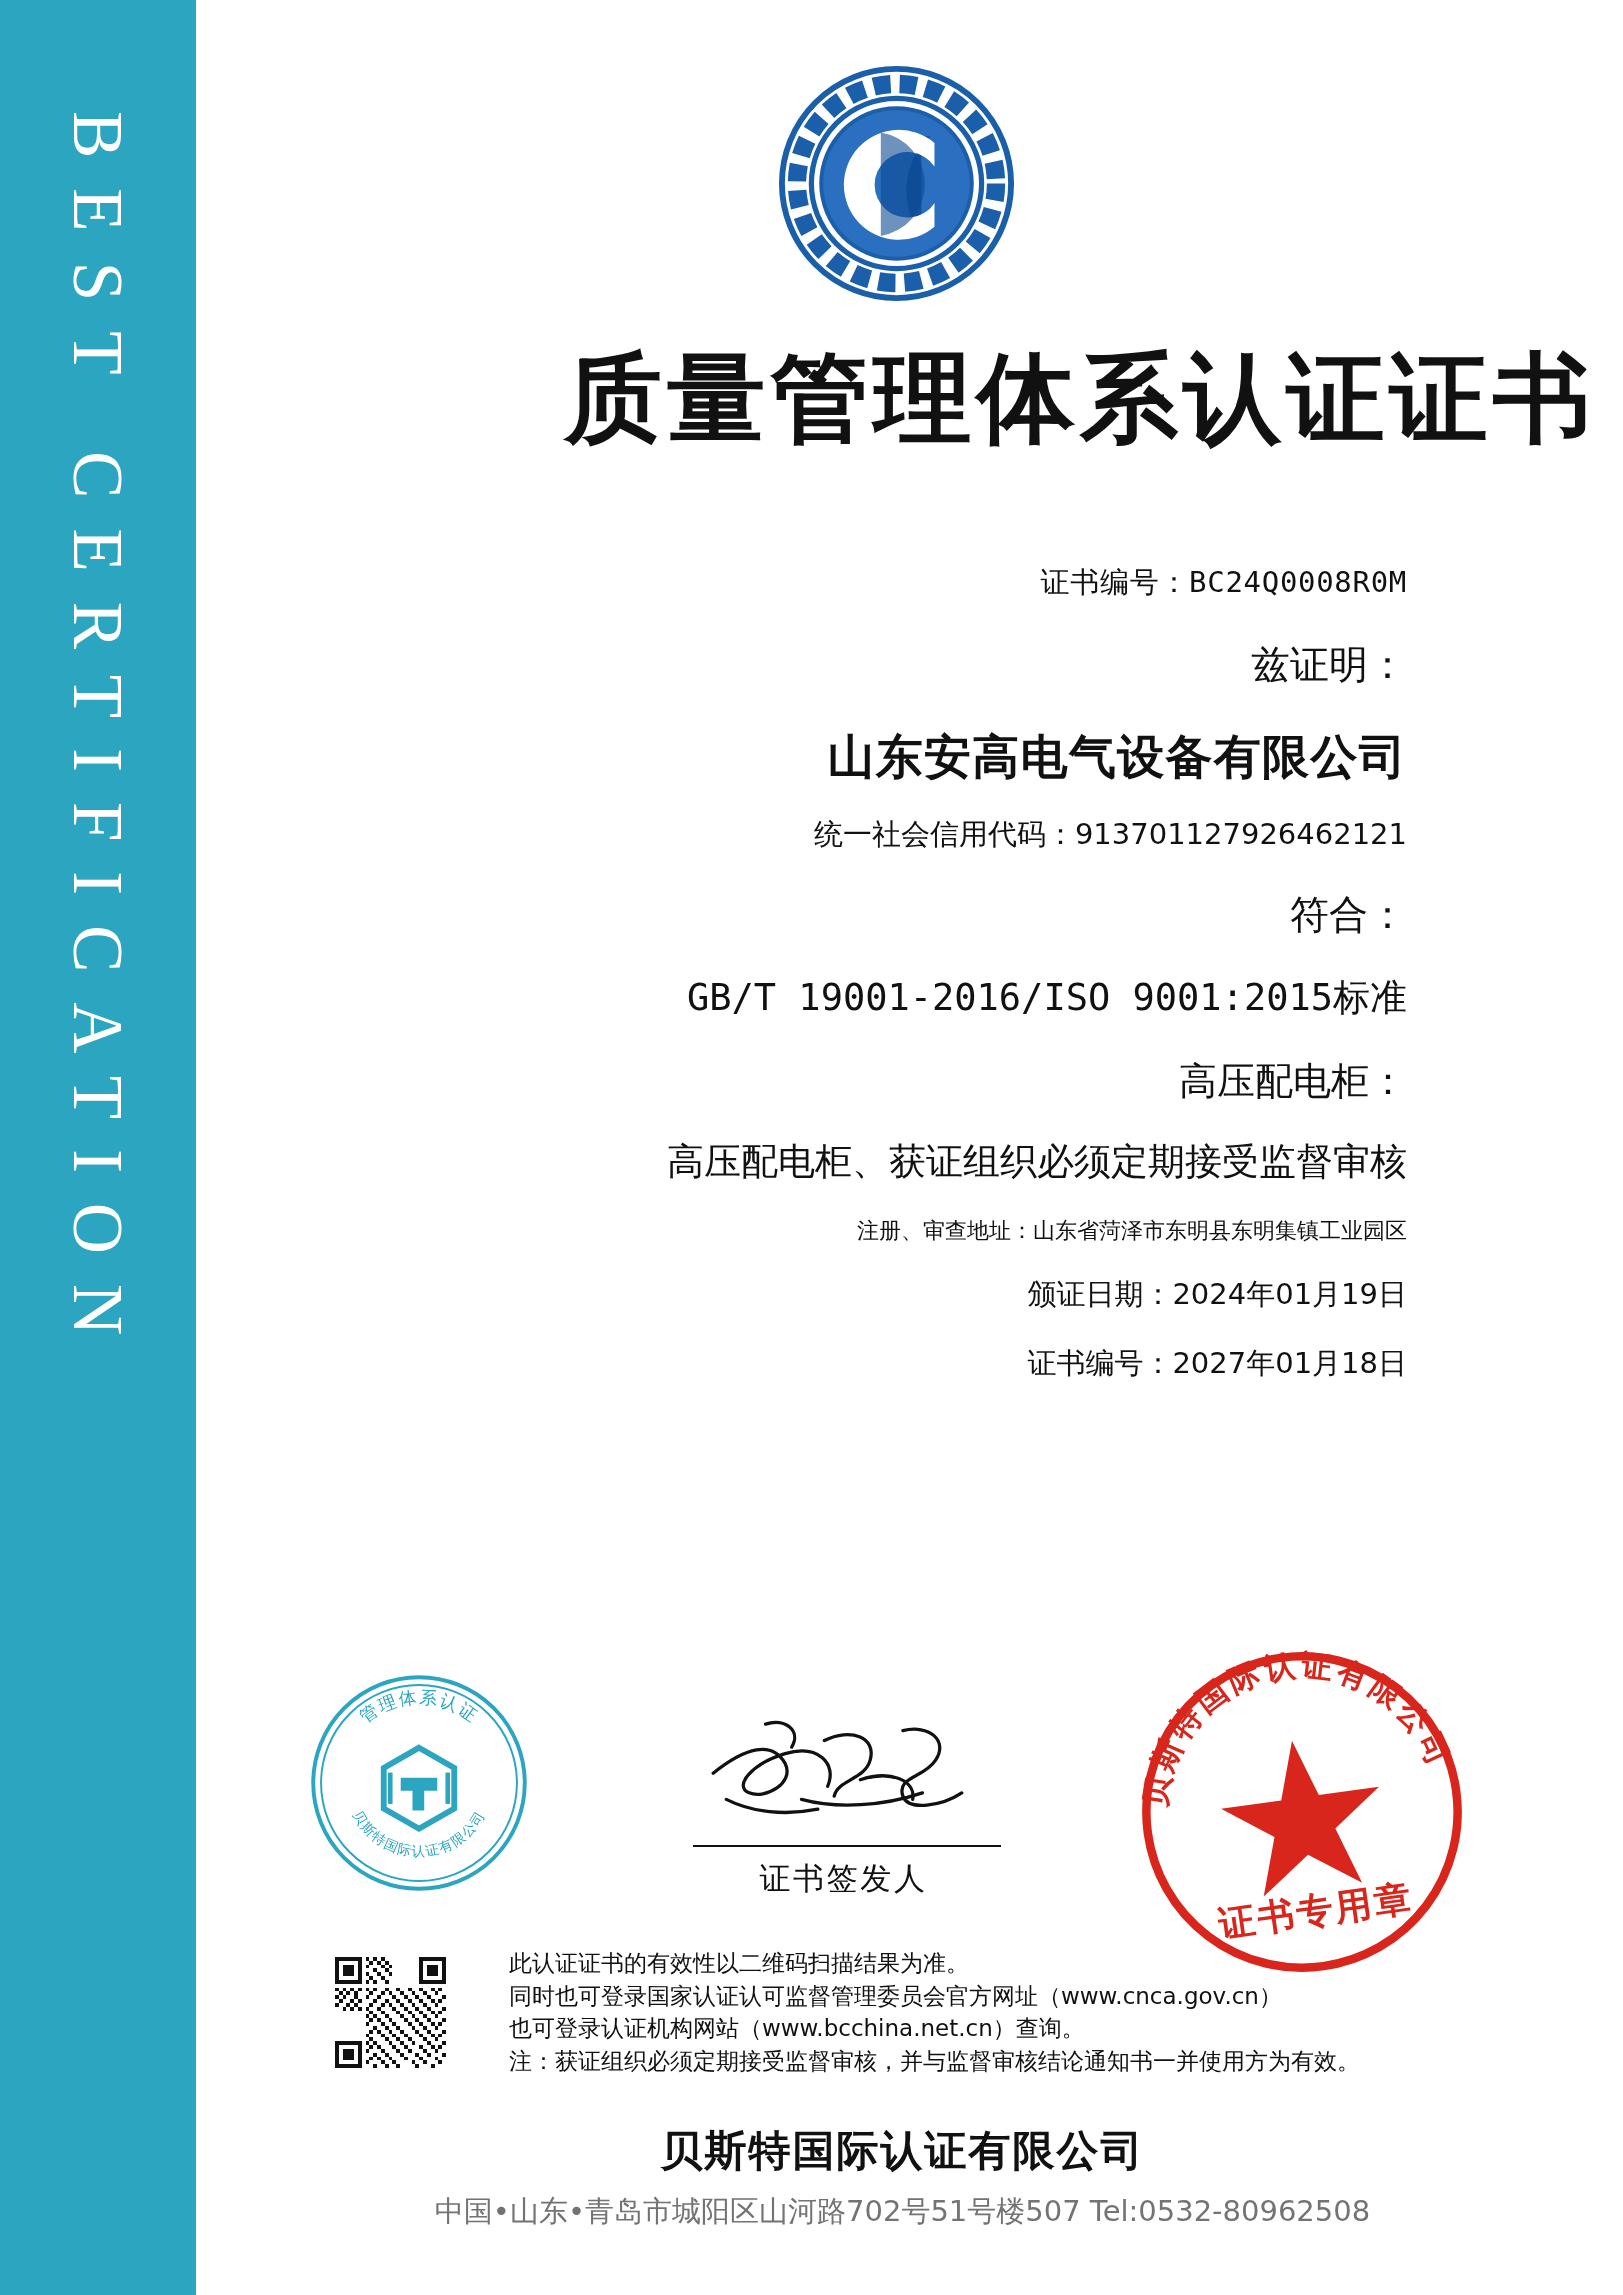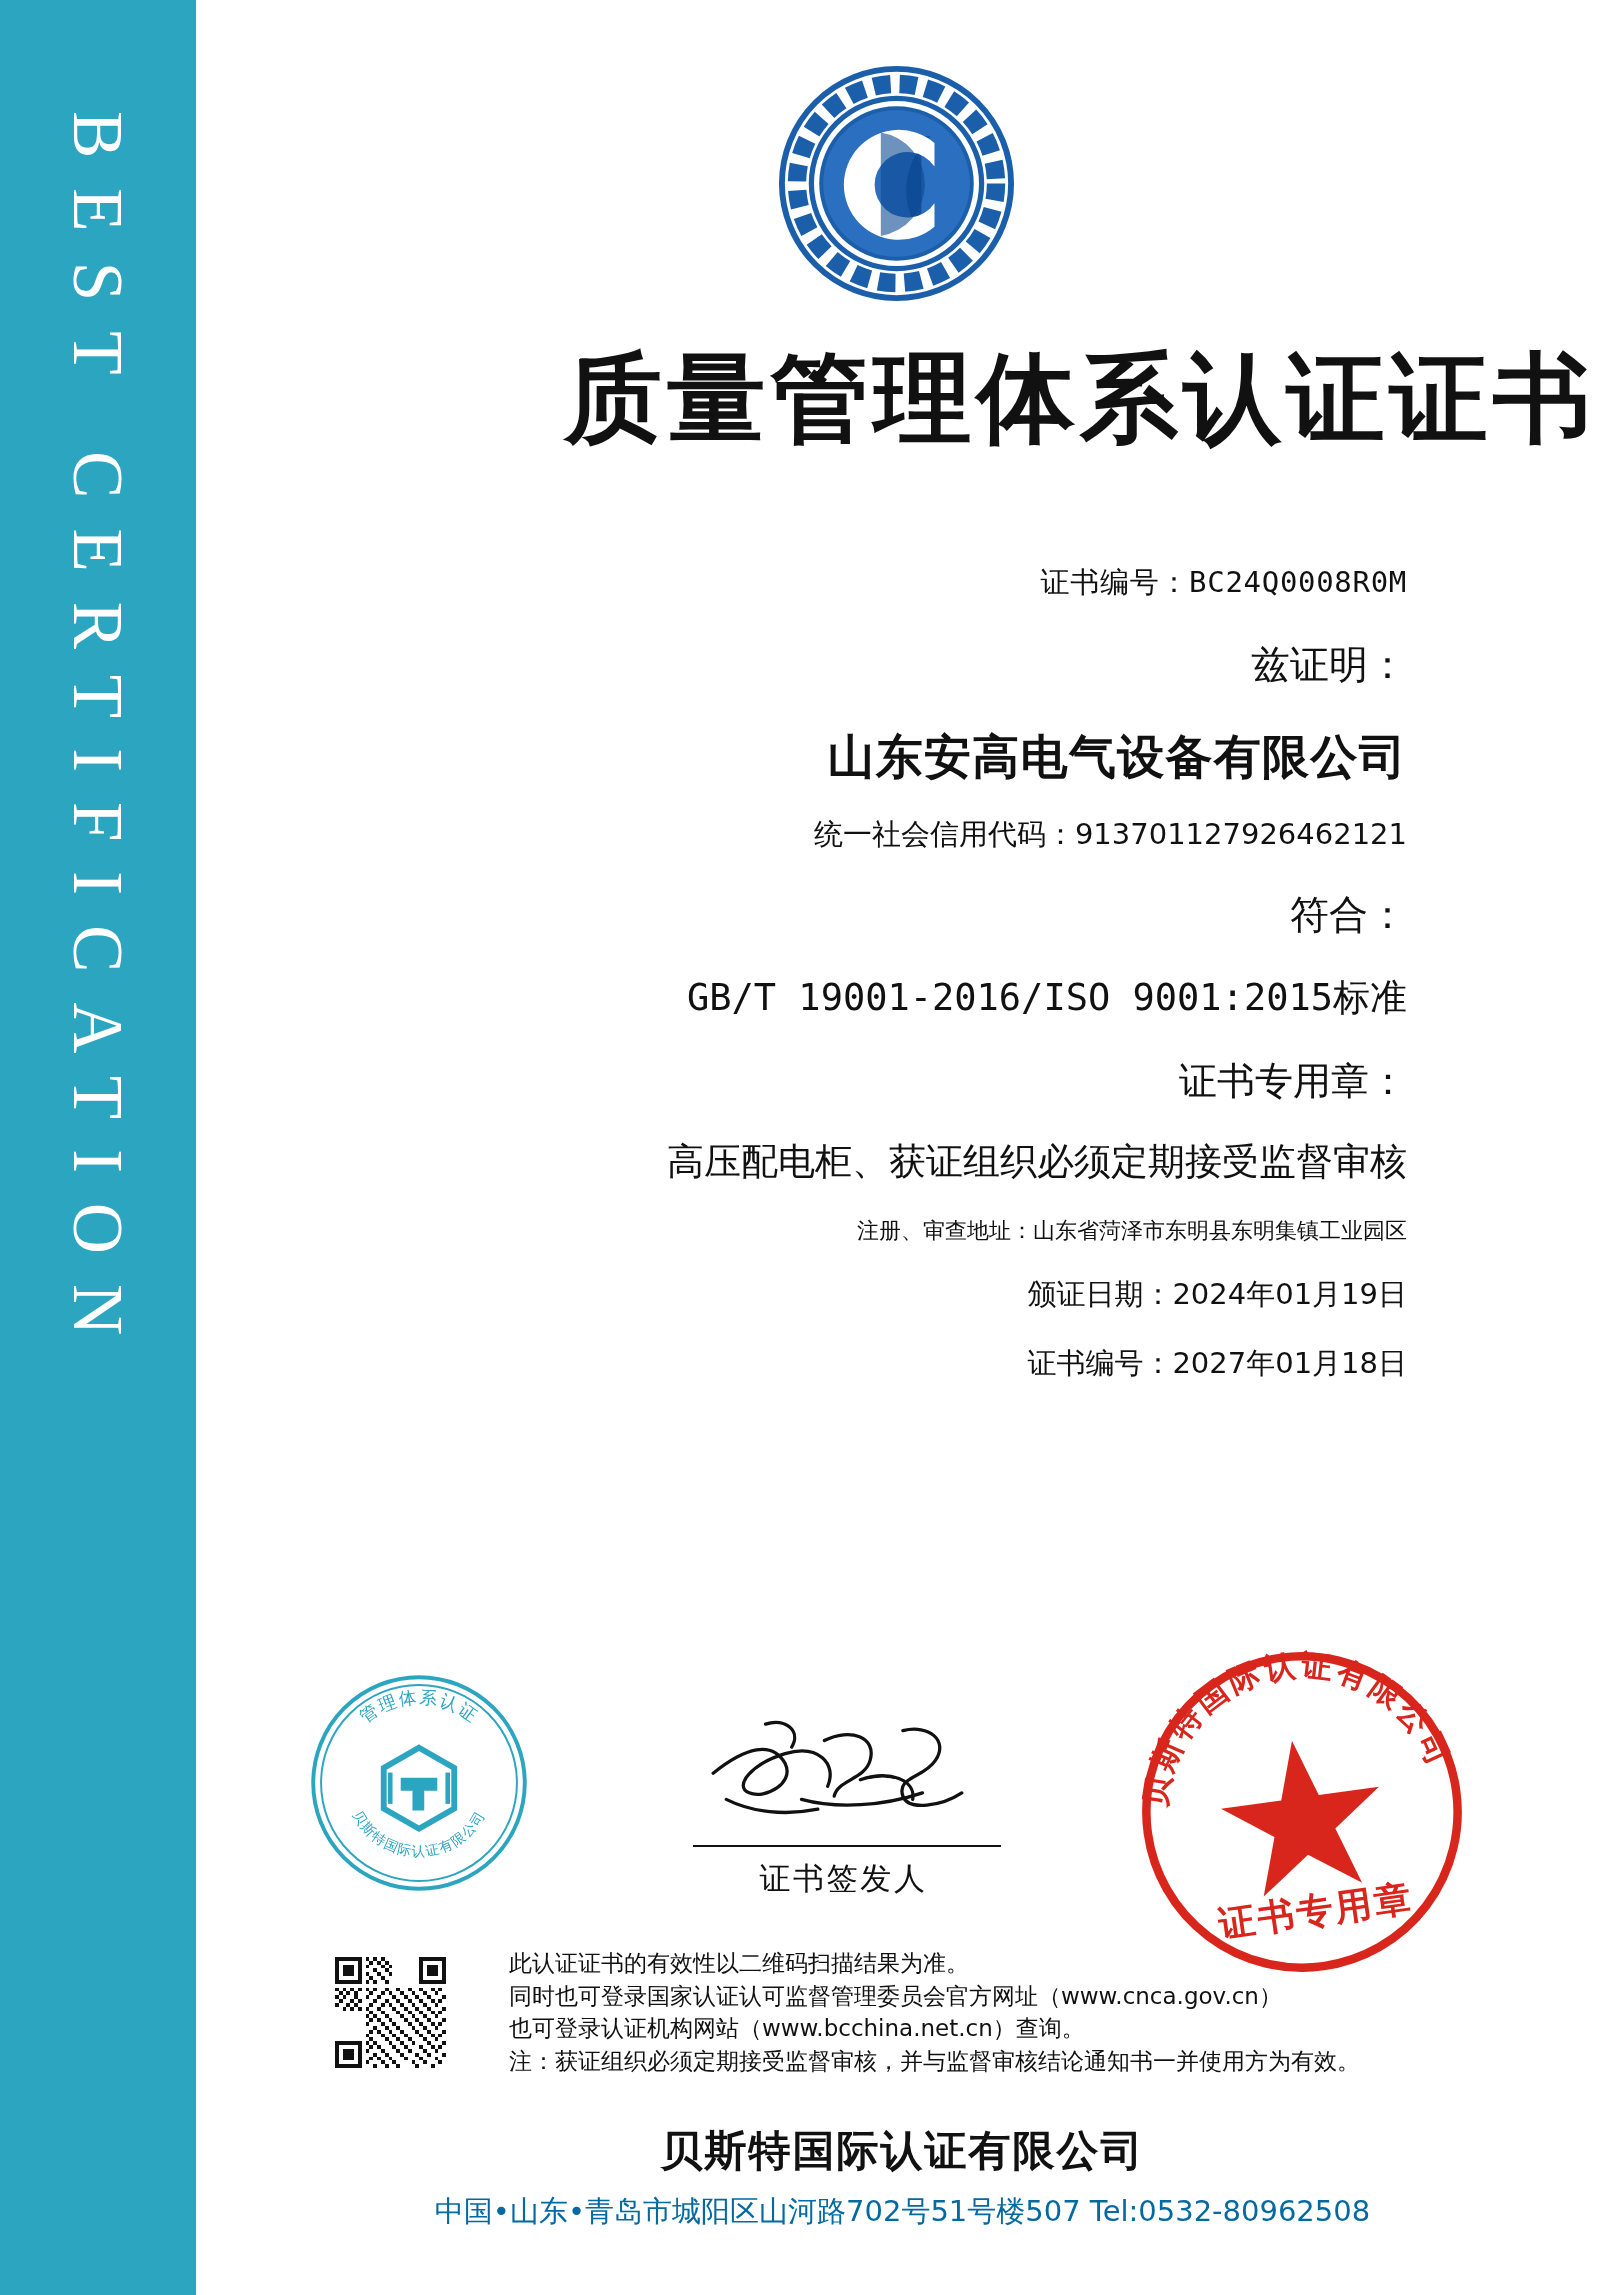--- a/index.html
+++ b/index.html
@@ -235,21 +235,21 @@
     letter-spacing: 2px;
   }
   .footer-addr {
     position: absolute;
     left: 209px;
     top: 2192px;
     width: 1387px;
     text-align: center;
     font-size: 29px;
     font-family: "DejaVu Sans", sans-serif;
-    color: #0369a1;
+    color: #737373;
   }
 </style>
 </head>
 <body>
 
 <div class="page">
 
   <div class="left-band"></div>
   <div class="band-text">
     <span>BEST CERTIFICATION</span>
@@ -277,21 +277,21 @@
     <div class="line l-certno">
       <span class="lbl">证书编号：</span><span>BC24Q0008R0M</span>
     </div>
     <div class="line l-hereby">兹证明：</div>
     <div class="line l-company">山东安高电气设备有限公司</div>
     <div class="line l-uscc">
       <span>统一社会信用代码：</span><span>913701127926462121</span>
     </div>
     <div class="line l-conform">符合：</div>
     <div class="line l-standard">GB/T 19001-2016/ISO 9001:2015标准</div>
-    <div class="line l-scopelabel">证书专用章：</div>
+    <div class="line l-scopelabel">高压配电柜：</div>
     <div class="line l-scope">高压配电柜、获证组织必须定期接受监督审核</div>
     <div class="line l-address">
       <span>注册、审查地址：</span><span>山东省菏泽市东明县东明集镇工业园区</span>
     </div>
     <div class="line l-issue">
       <span>颁证日期：</span><span>2024年01月19日</span>
     </div>
     <div class="line l-valid">
       <span>证书编号：</span><span>2027年01月18日</span>
     </div>

